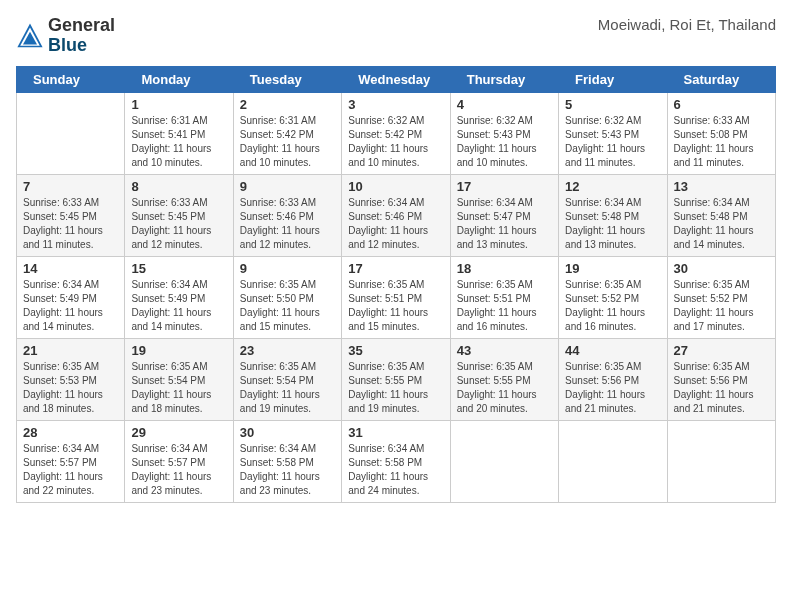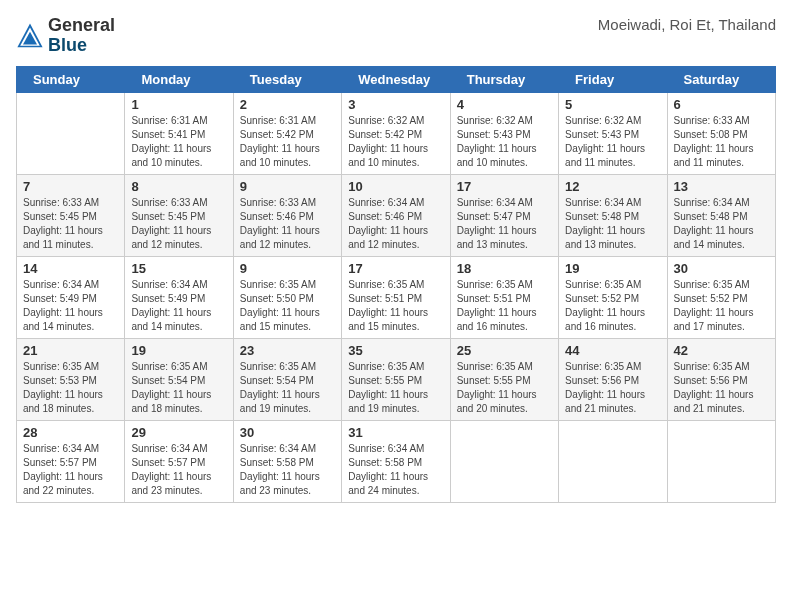--- a/index.html
+++ b/index.html
@@ -334,37 +334,37 @@
         </td>
           <td>
           <span class="day-number">35</span>
           <div class="day-info">
             <div>Sunrise: 6:35 AM</div>
             <div>Sunset: 5:55 PM</div>
             <div>Daylight: 11 hours and 19 minutes.</div>
           </div>
         </td>
           <td>
-          <span class="day-number">25</span>
+          <span class="day-number">43</span>
           <div class="day-info">
             <div>Sunrise: 6:35 AM</div>
             <div>Sunset: 5:55 PM</div>
             <div>Daylight: 11 hours and 20 minutes.</div>
           </div>
         </td>
           <td>
           <span class="day-number">44</span>
           <div class="day-info">
             <div>Sunrise: 6:35 AM</div>
             <div>Sunset: 5:56 PM</div>
             <div>Daylight: 11 hours and 21 minutes.</div>
           </div>
         </td>
           <td>
-          <span class="day-number">42</span>
+          <span class="day-number">27</span>
           <div class="day-info">
             <div>Sunrise: 6:35 AM</div>
             <div>Sunset: 5:56 PM</div>
             <div>Daylight: 11 hours and 21 minutes.</div>
           </div>
         </td>
         </tr>
         <tr>
           <td>
           <span class="day-number">28</span>

